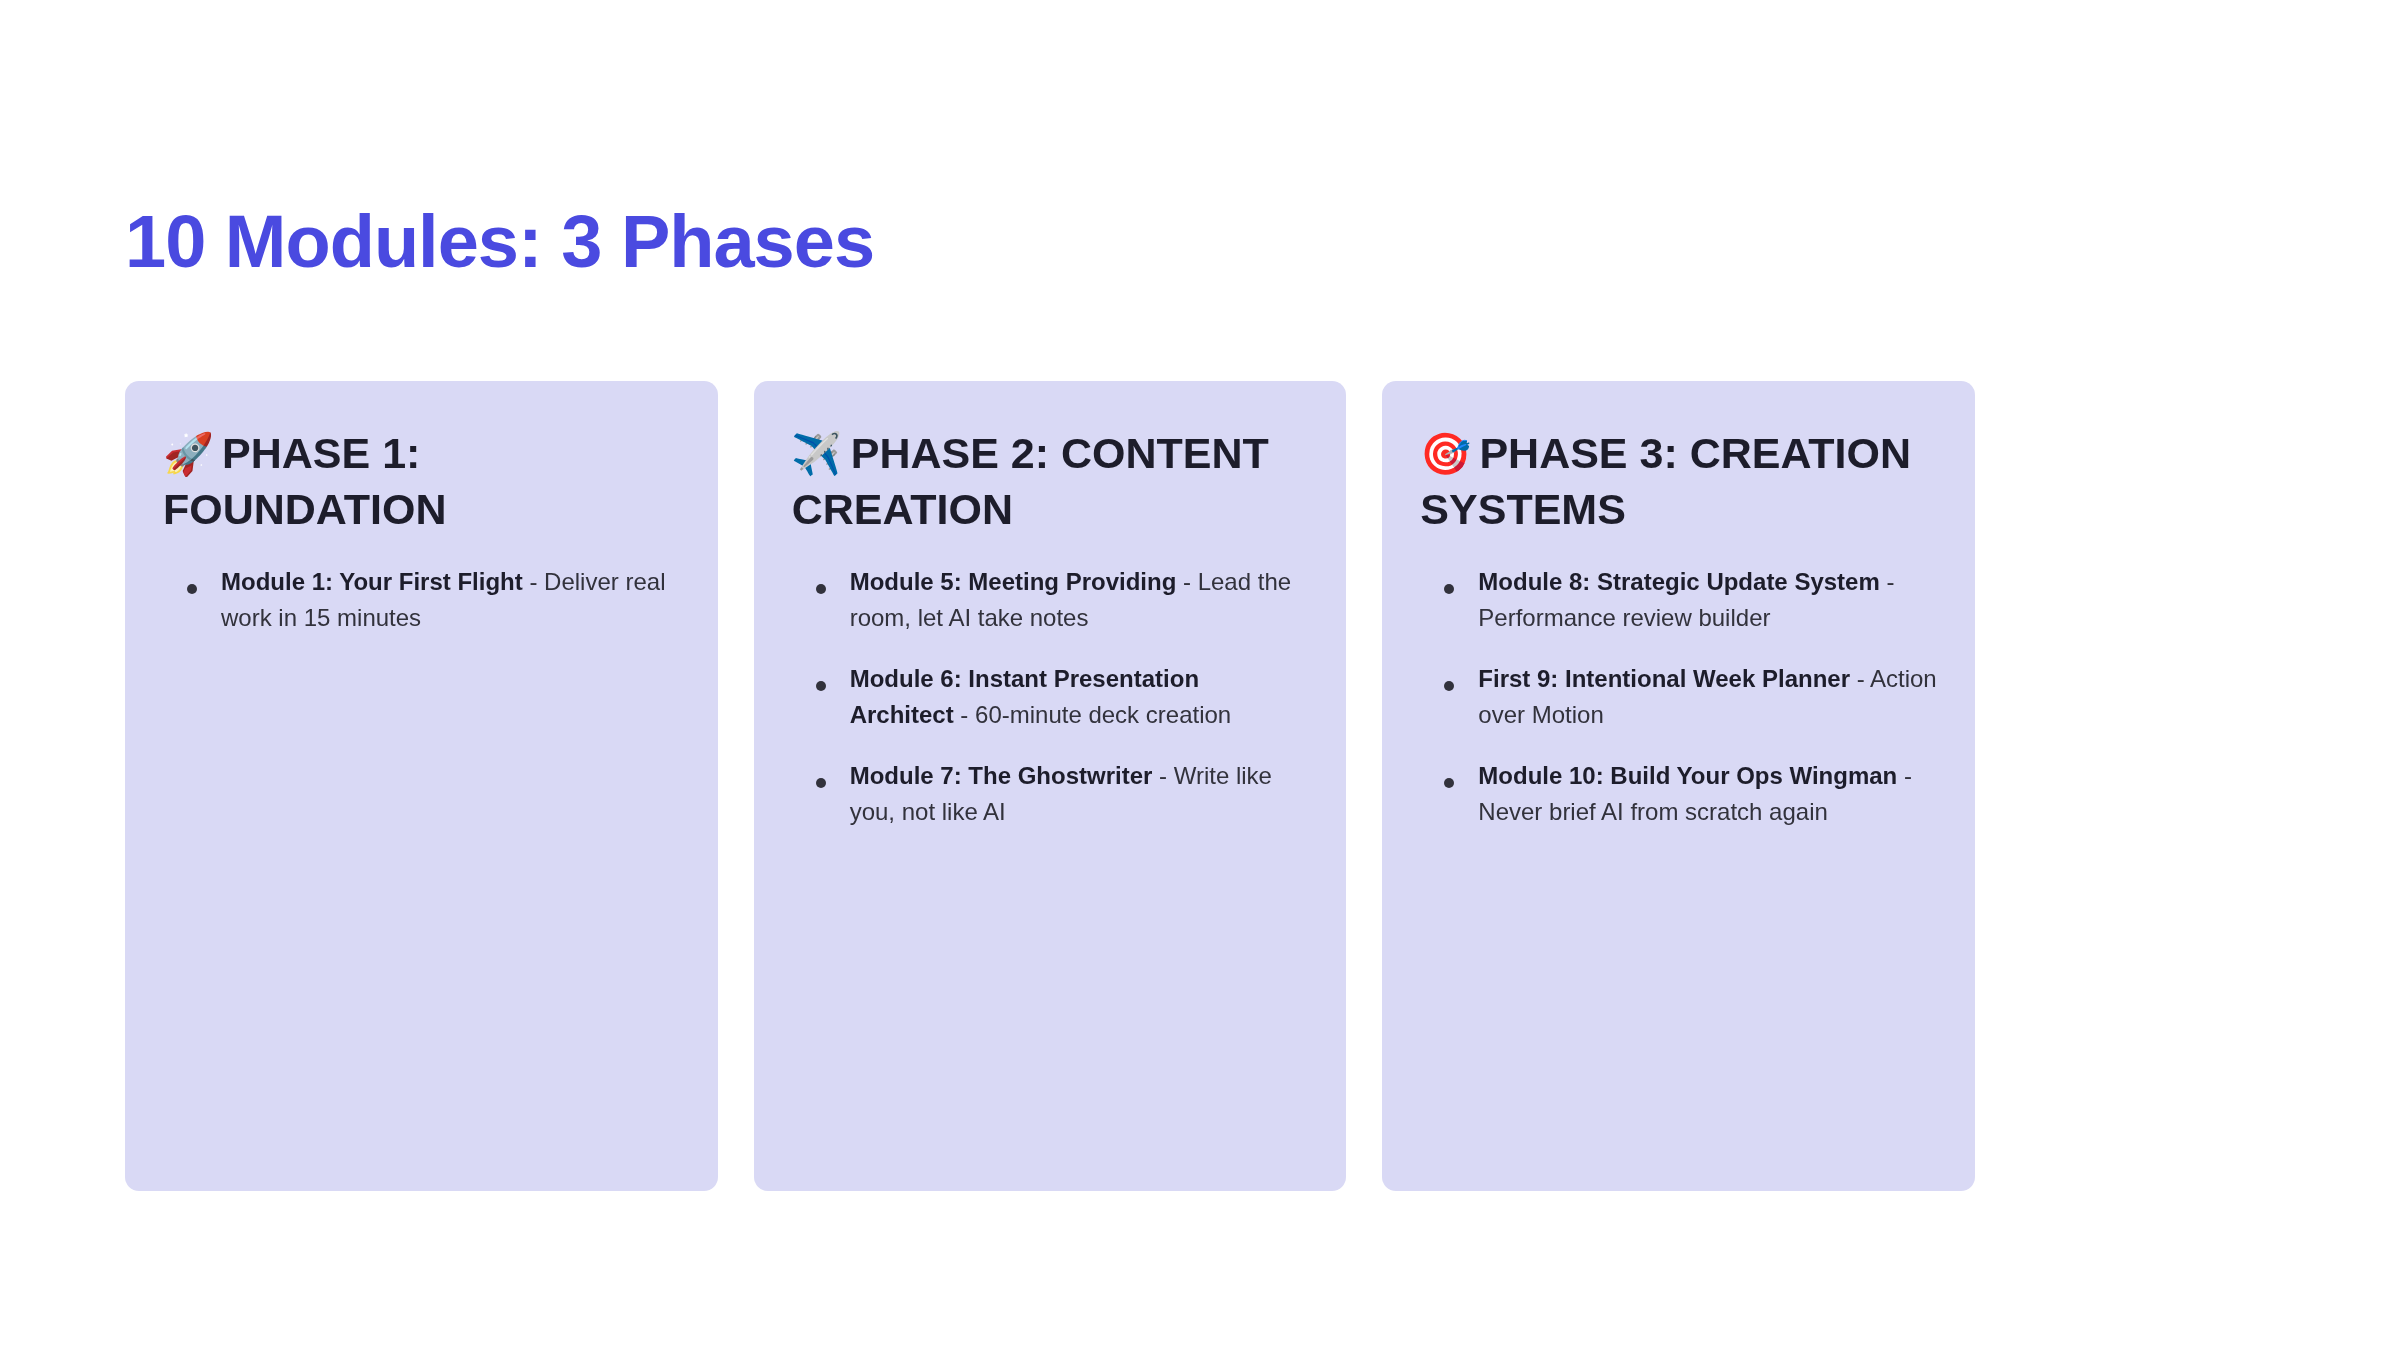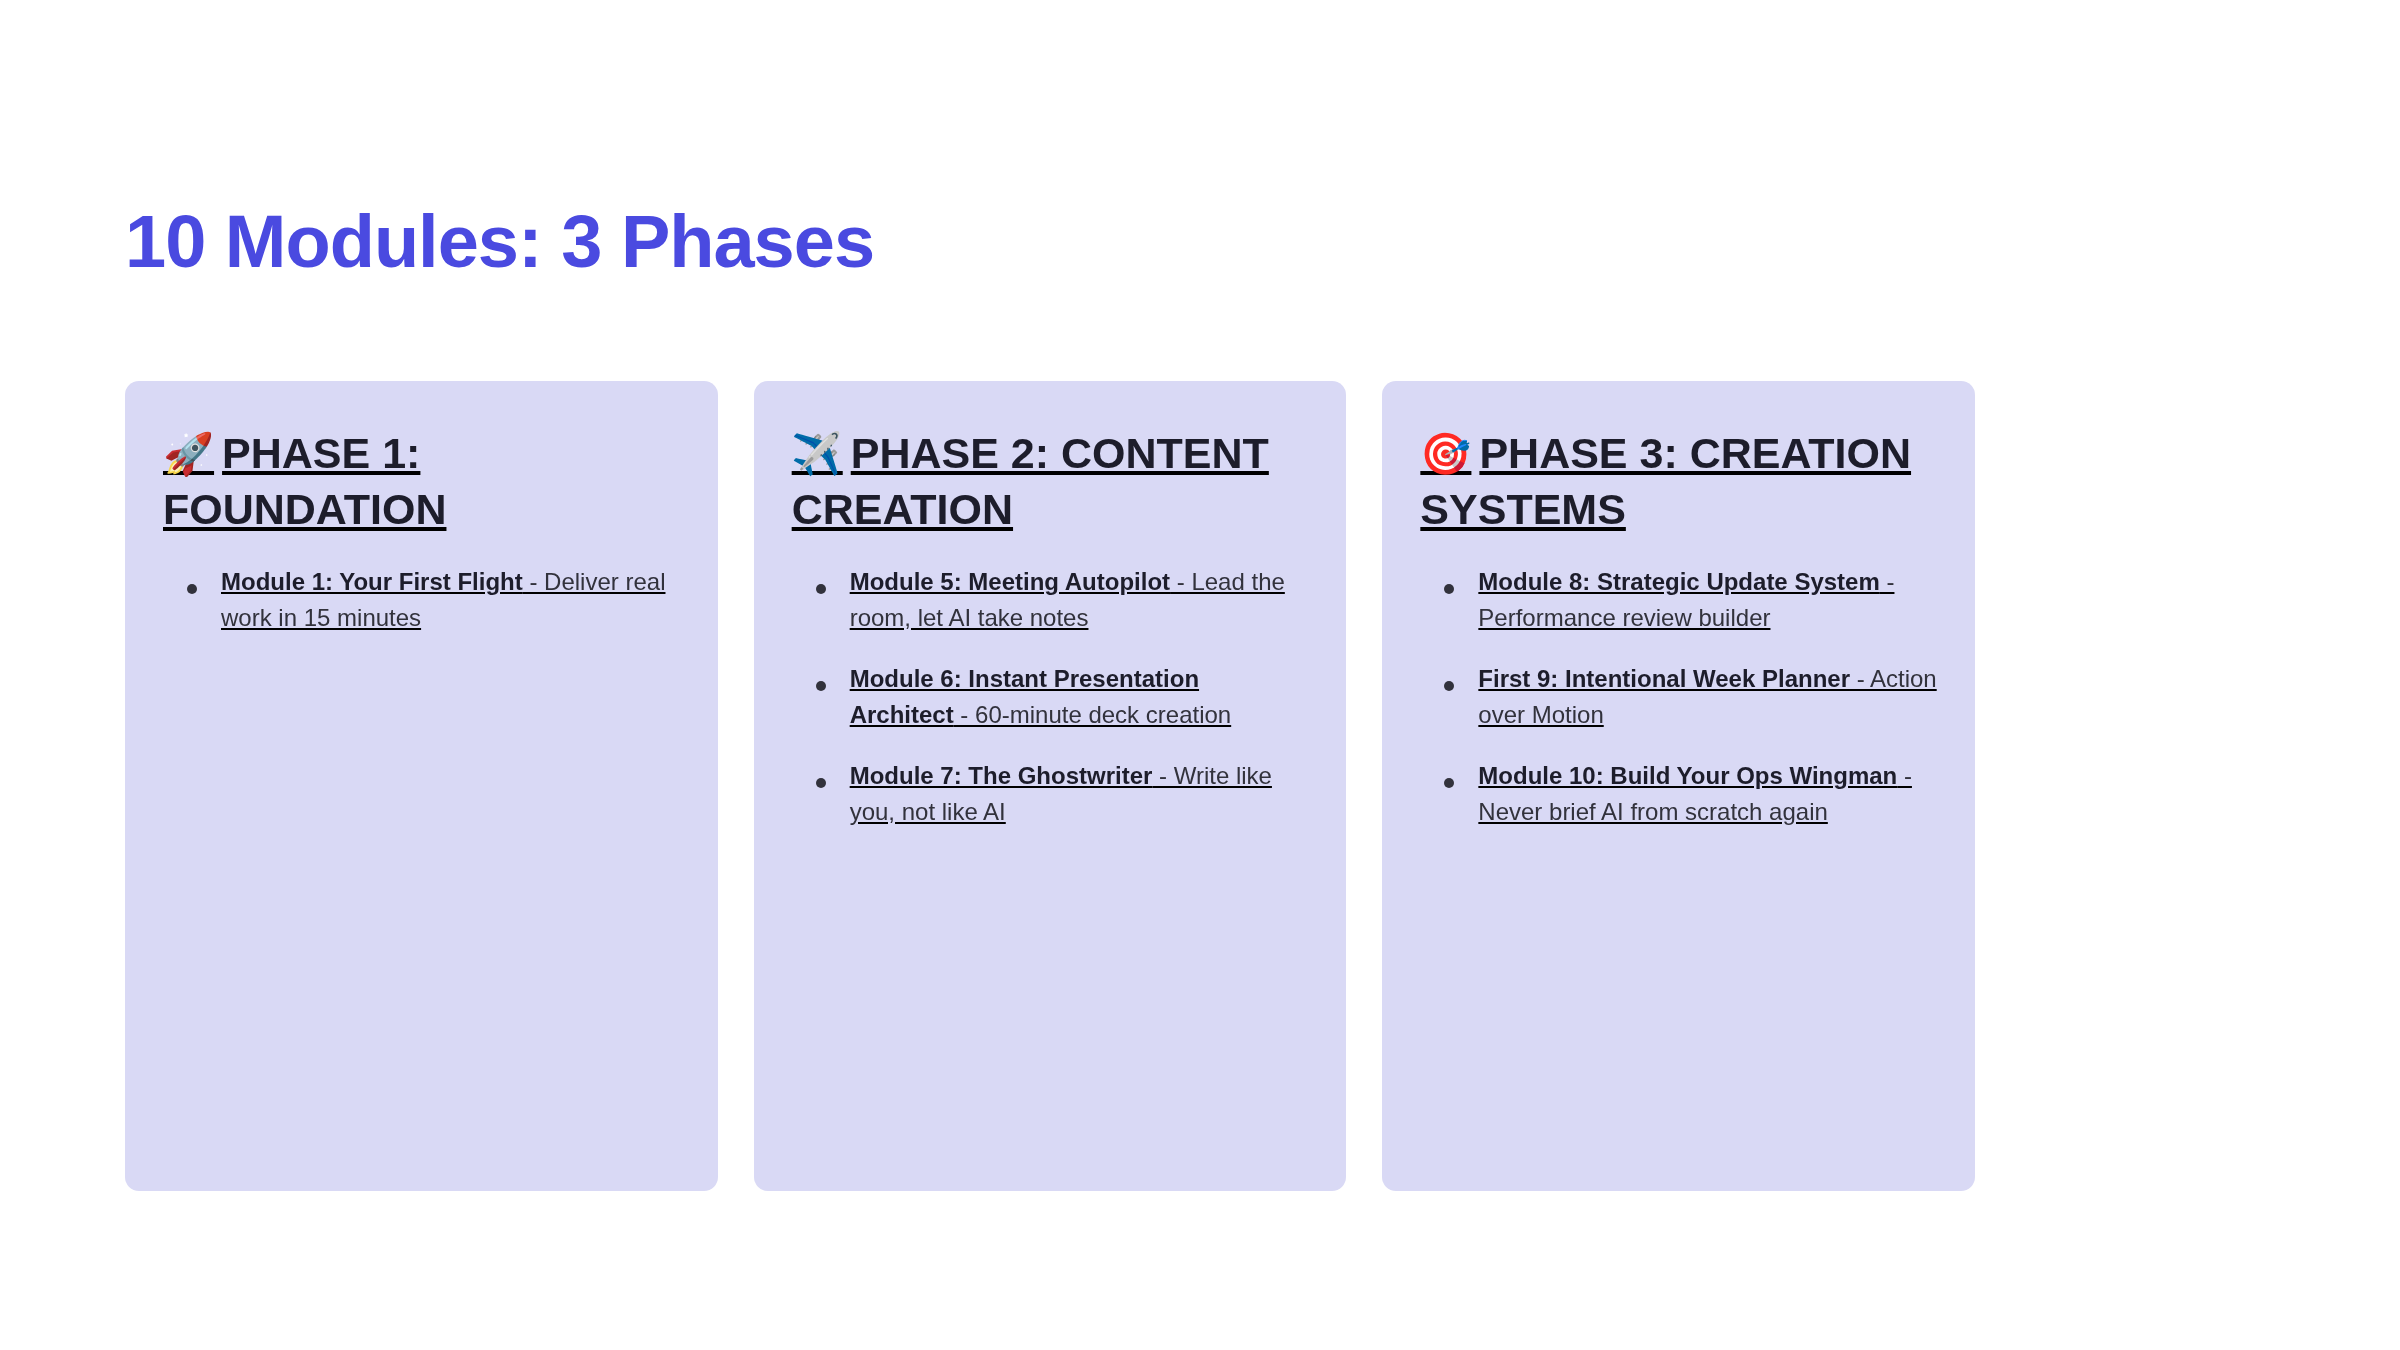--- a/index.html
+++ b/index.html
@@ -28,21 +28,20 @@
     color: #4a4ae0;
     letter-spacing: -1px;
     line-height: 1.05;
     margin: 0 0 100px 0;
   }
   .cards {
     display: flex;
     flex-direction: row;
     gap: 36px;
     align-items: center;
-    text-decoration: underline;
   }
   .card {
     background: #d9d9f5;
     border-radius: 14px;
     width: 700px;
     box-sizing: border-box;
     padding: 44px 38px 46px 38px;
     min-height: 810px;
   }
   .card-title {
@@ -105,21 +104,21 @@
         </li>
       </ul>
     </div>
 
     <div class="card">
       <div class="card-title">
         <span class="emoji">✈️</span><span>PHASE 2: CONTENT CREATION</span>
       </div>
       <ul class="module-list">
         <li class="module-item">
-          <b>Module 5: Meeting Autopilot</b><span class="module-desc"> - Lead the room, let AI take notes</span>
+          <b>Module 5: Meeting Providing</b><span class="module-desc"> - Lead the room, let AI take notes</span>
         </li>
         <li class="module-item">
           <b>Module 6: Instant Presentation Architect</b><span class="module-desc"> - 60-minute deck creation</span>
         </li>
         <li class="module-item">
           <b>Module 7: The Ghostwriter</b><span class="module-desc"> - Write like you, not like AI</span>
         </li>
       </ul>
     </div>
 

